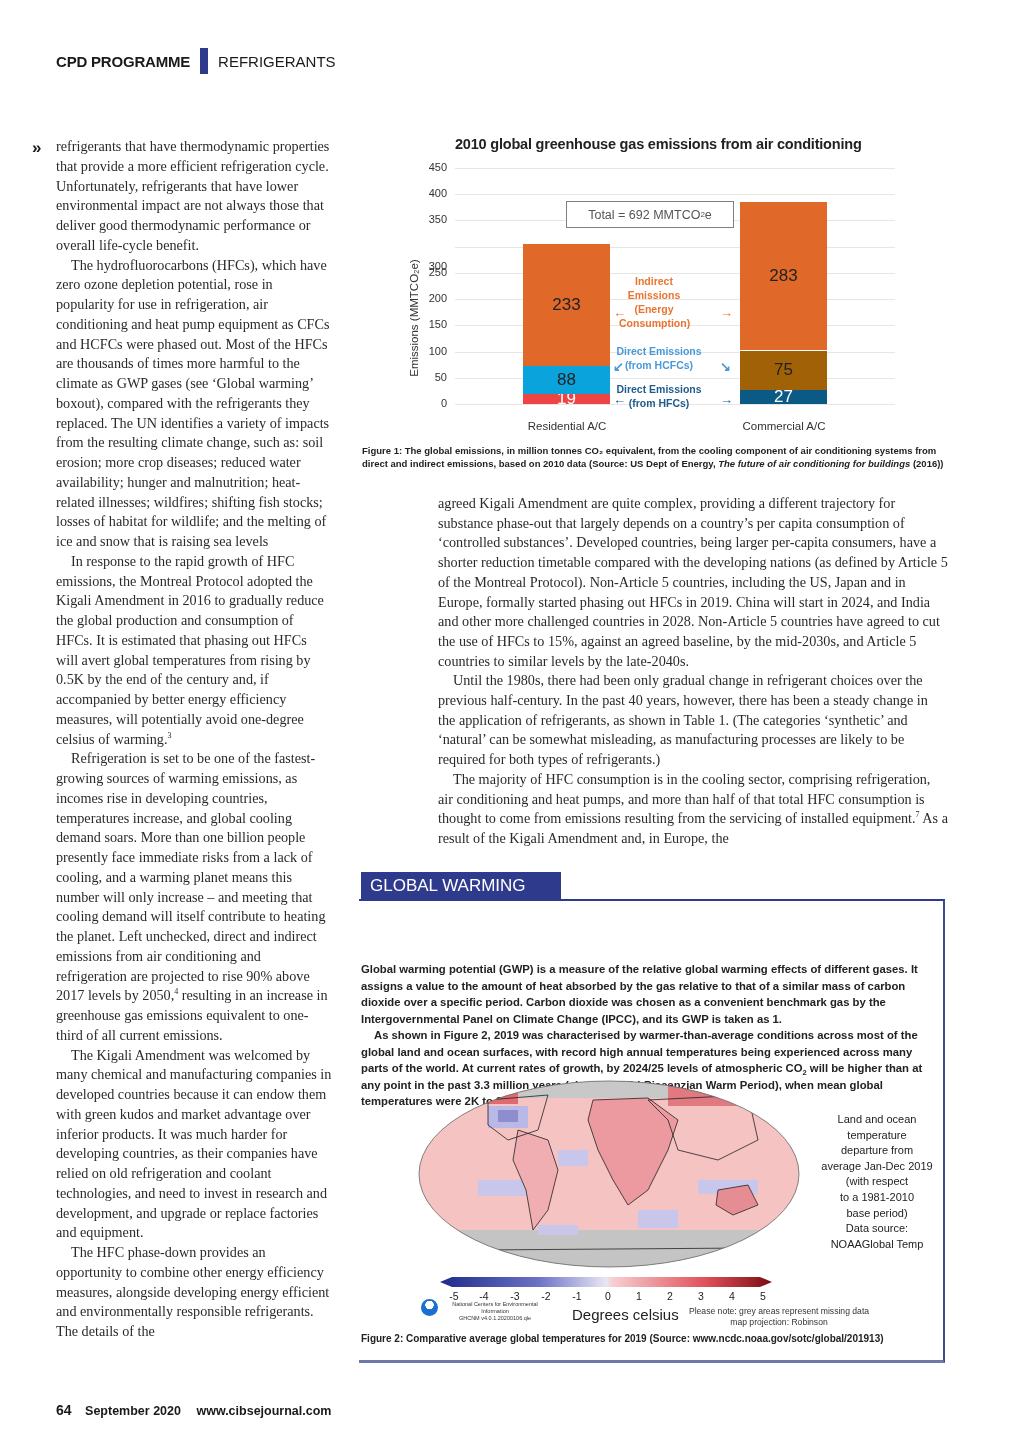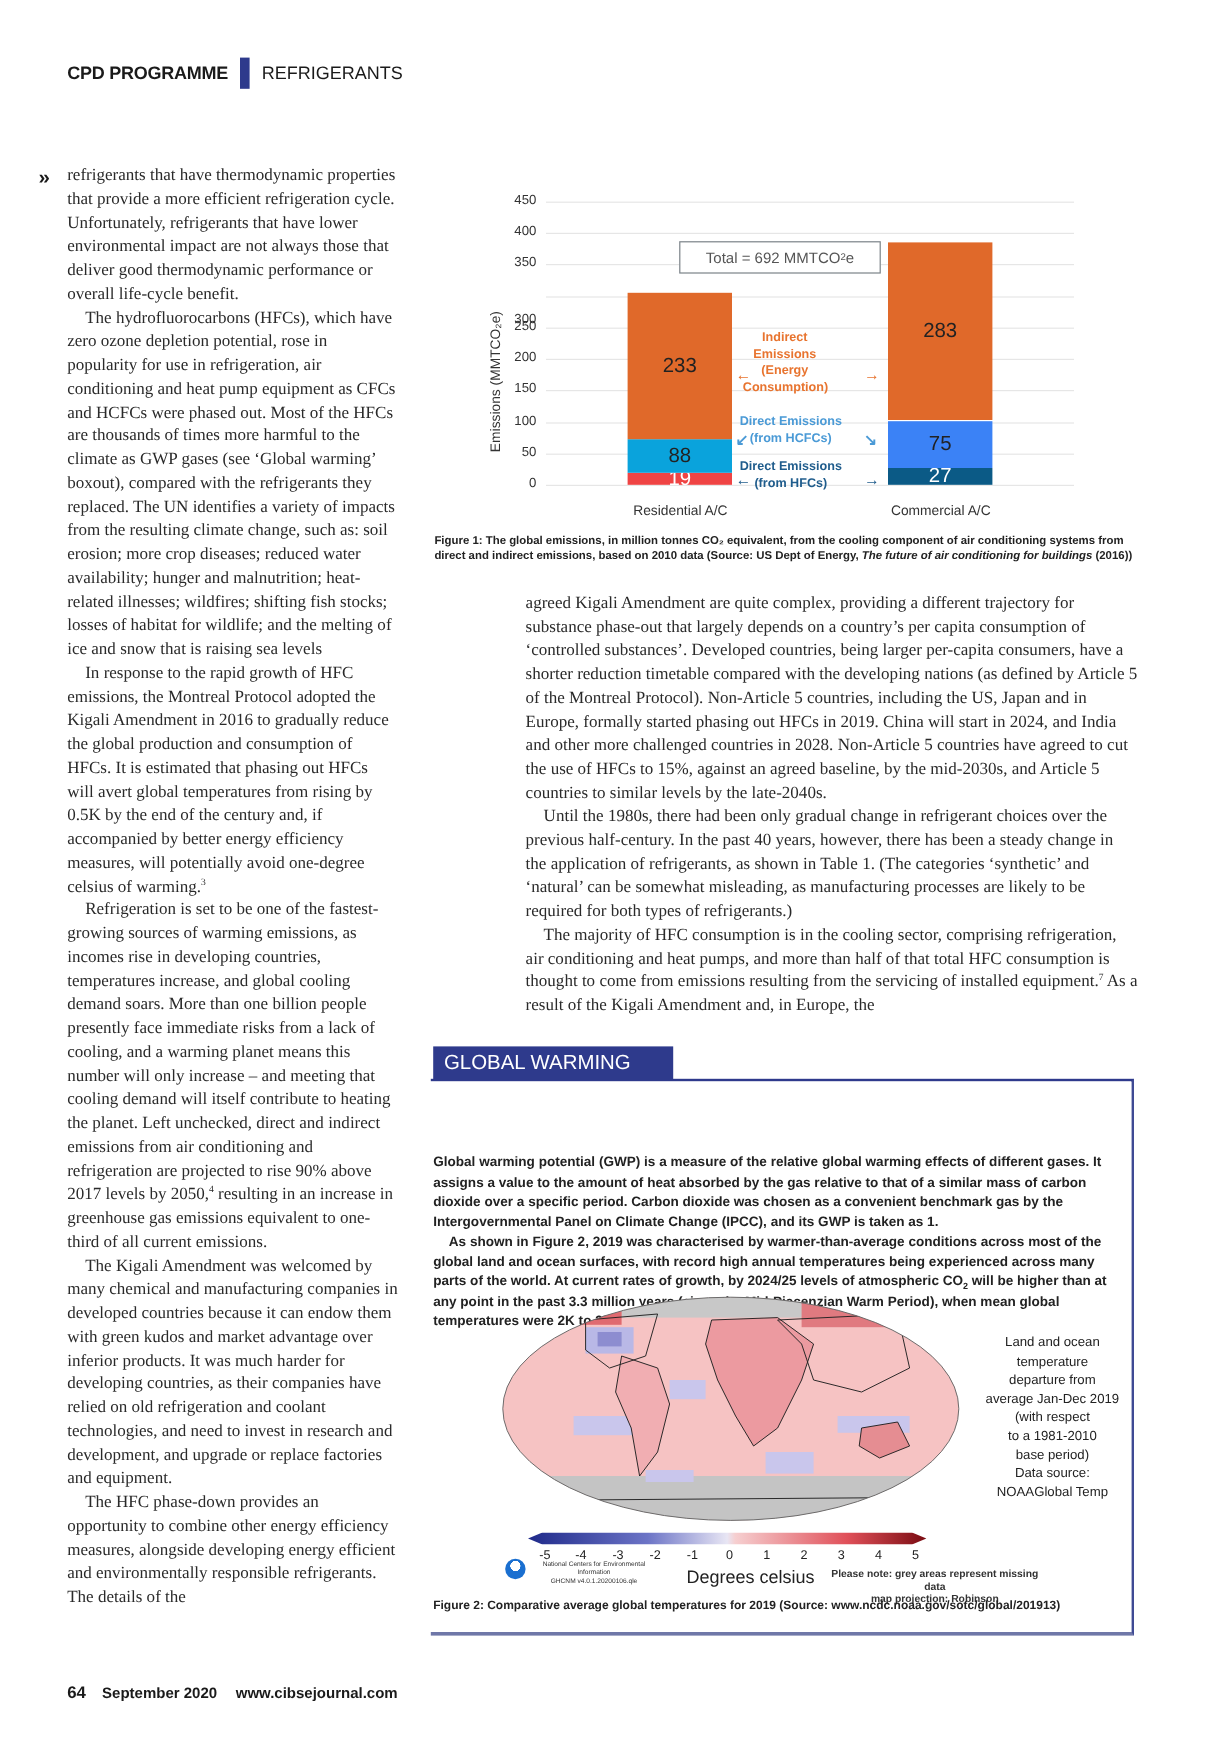--- a/index.html
+++ b/index.html
@@ -46,21 +46,21 @@
 
   .map-wrap { position: absolute; left: 418px; top: 1080px; width: 382px; height: 188px; }
   .map-note { position: absolute; left: 812px; top: 1112px; width: 130px; text-align: center; font-family: "Liberation Sans", sans-serif; font-size: 11px; line-height: 15.6px; color: #222; }
 
   .cbar { position: absolute; left: 440px; top: 1277px; width: 332px; height: 10px; }
   .cbar-ticks { position: absolute; top: 1290px; font-family: "Liberation Sans", sans-serif; font-size: 10.5px; color: #222; }
   .cbar-ticks span { position: absolute; width: 20px; text-align: center; }
   .noaa-logo { position: absolute; left: 421px; top: 1299px; width: 17px; height: 17px; border-radius: 50%; background: radial-gradient(circle at 50% 35%, #ffffff 0 30%, #1a6fd0 31% 100%); }
   .noaa-text { position: absolute; left: 440px; top: 1301px; font-family: "Liberation Sans", sans-serif; font-size: 5.5px; line-height: 7px; color: #333; text-align: center; width: 110px; }
   .deg-label { position: absolute; left: 572px; top: 1306px; font-family: Liberation Sans, sans-serif; font-size: 15px; color: #222; }
-  .missing-note { position: absolute; left: 688px; top: 1306px; width: 182px; text-align: center; font-family: "Liberation Sans", sans-serif; font-size: 8.6px; line-height: 10.5px; color: #333; font-weight: bold; }
+  .missing-note { position: absolute; left: 688px; top: 1306px; width: 182px; text-align: center; font-family: "Liberation Sans", sans-serif; font-size: 8.6px; line-height: 10.5px; color: #333; }
   .fig2-caption { position: absolute; left: 361px; top: 1333px; font-family: "Liberation Sans", sans-serif; font-size: 10px; font-weight: bold; color: #222; }
 
   .footer { position: absolute; left: 56px; top: 1402px; font-family: "Liberation Sans", sans-serif; font-size: 12.5px; color: #1a1a1a; font-weight: bold; }
   .footer .pg { font-size: 14px; margin-right: 10px; }
   .footer .date { margin-right: 12px; }
 </style>
 </head>
 <body>
 
 <div class="header">
@@ -73,20 +73,21 @@
 <div class="col-left">
   <p class="first">refrigerants that have thermodynamic properties that provide a more efficient refrigeration cycle. Unfortunately, refrigerants that have lower environmental impact are not always those that deliver good thermodynamic performance or overall life-cycle benefit.</p>
   <p>The hydrofluorocarbons (HFCs), which have zero ozone depletion potential, rose in popularity for use in refrigeration, air conditioning and heat pump equipment as CFCs and HCFCs were phased out. Most of the HFCs are thousands of times more harmful to the climate as GWP gases (see ‘Global warming’ boxout), compared with the refrigerants they replaced. The UN identifies a variety of impacts from the resulting climate change, such as: soil erosion; more crop diseases; reduced water availability; hunger and malnutrition; heat-related illnesses; wildfires; shifting fish stocks; losses of habitat for wildlife; and the melting of ice and snow that is raising sea levels</p>
   <p><span>In response to the rapid growth of HFC emissions, the Montreal Protocol adopted the Kigali Amendment in 2016 to gradually reduce the global production and consumption of HFCs. It is estimated that phasing out HFCs will avert global temperatures from rising by 0.5K by the end of the century and, if accompanied by better energy efficiency measures, will potentially avoid one-degree celsius of warming.</span><sup>3</sup></p>
   <p><span>Refrigeration is set to be one of the fastest-growing sources of warming emissions, as incomes rise in developing countries, temperatures increase, and global cooling demand soars. More than one billion people presently face immediate risks from a lack of cooling, and a warming planet means this number will only increase – and meeting that cooling demand will itself contribute to heating the planet. Left unchecked, direct and indirect emissions from air conditioning and refrigeration are projected to rise 90% above 2017 levels by 2050,</span><sup>4</sup><span> resulting in an increase in greenhouse gas emissions equivalent to one-third of all current emissions.</span></p>
   <p>The Kigali Amendment was welcomed by many chemical and manufacturing companies in developed countries because it can endow them with green kudos and market advantage over inferior products. It was much harder for developing countries, as their companies have relied on old refrigeration and coolant technologies, and need to invest in research and development, and upgrade or replace factories and equipment.</p>
   <p>The HFC phase-down provides an opportunity to combine other energy efficiency measures, alongside developing energy efficient and environmentally responsible refrigerants. The details of the</p>
 </div>
 
 <div class="chart">
+  <div class="chart-title">2010 global greenhouse gas emissions from air conditioning</div>
   <div class="ylabel">Emissions (MMTCO₂e)</div>
   <div id="ticks">
       <div class="tick" style="top: 263px;">0</div>
       <div class="grid" style="top: 270px;"></div>
       <div class="tick" style="top: 236.778px;">50</div>
       <div class="grid" style="top: 243.778px;"></div>
       <div class="tick" style="top: 210.556px;">100</div>
       <div class="grid" style="top: 217.556px;"></div>
       <div class="tick" style="top: 184.333px;">150</div>
       <div class="grid" style="top: 191.333px;"></div>
@@ -101,21 +102,21 @@
       <div class="tick" style="top: 53.2222px;">400</div>
       <div class="grid" style="top: 60.2222px;"></div>
       <div class="tick" style="top: 27px;">450</div>
       <div class="grid" style="top: 34px;"></div>
     </div>
   <div id="bars">
       <div class="bar-seg" style="left: 128px; width: 87px; top: 260.036px; height: 9.96444px; background: #ef4444; color: rgb(255, 255, 255);">19</div>
       <div class="bar-seg" style="left: 128px; width: 87px; top: 231.716px; height: 28.32px; background: rgb(10, 163, 220);">88</div>
       <div class="bar-seg" style="left: 128px; width: 87px; top: 109.52px; height: 122.196px; background: rgb(224, 105, 42);">233</div>
       <div class="bar-seg" style="left: 345px; width: 87px; top: 255.84px; height: 14.16px; background: rgb(11, 90, 134); color: rgb(255, 255, 255);">27</div>
-      <div class="bar-seg" style="left: 345px; width: 87px; top: 216.507px; height: 39.3333px; background: #3b82f6;">75</div>
+      <div class="bar-seg" style="left: 345px; width: 87px; top: 216.507px; height: 39.3333px; background: #a16207;">75</div>
       <div class="bar-seg" style="left: 345px; width: 87px; top: 68.0889px; height: 148.418px; background: rgb(224, 105, 42);">283</div>
     </div>
   <div class="total-box">
       <span>Total = 692 MMTCO</span>
       <sub>2</sub>
       <span>e</span>
     </div>
 
   <div class="annot" style="left: 224px; top: 140px; width: 70px; color: rgb(232, 116, 47);">
     <div>Indirect</div>

